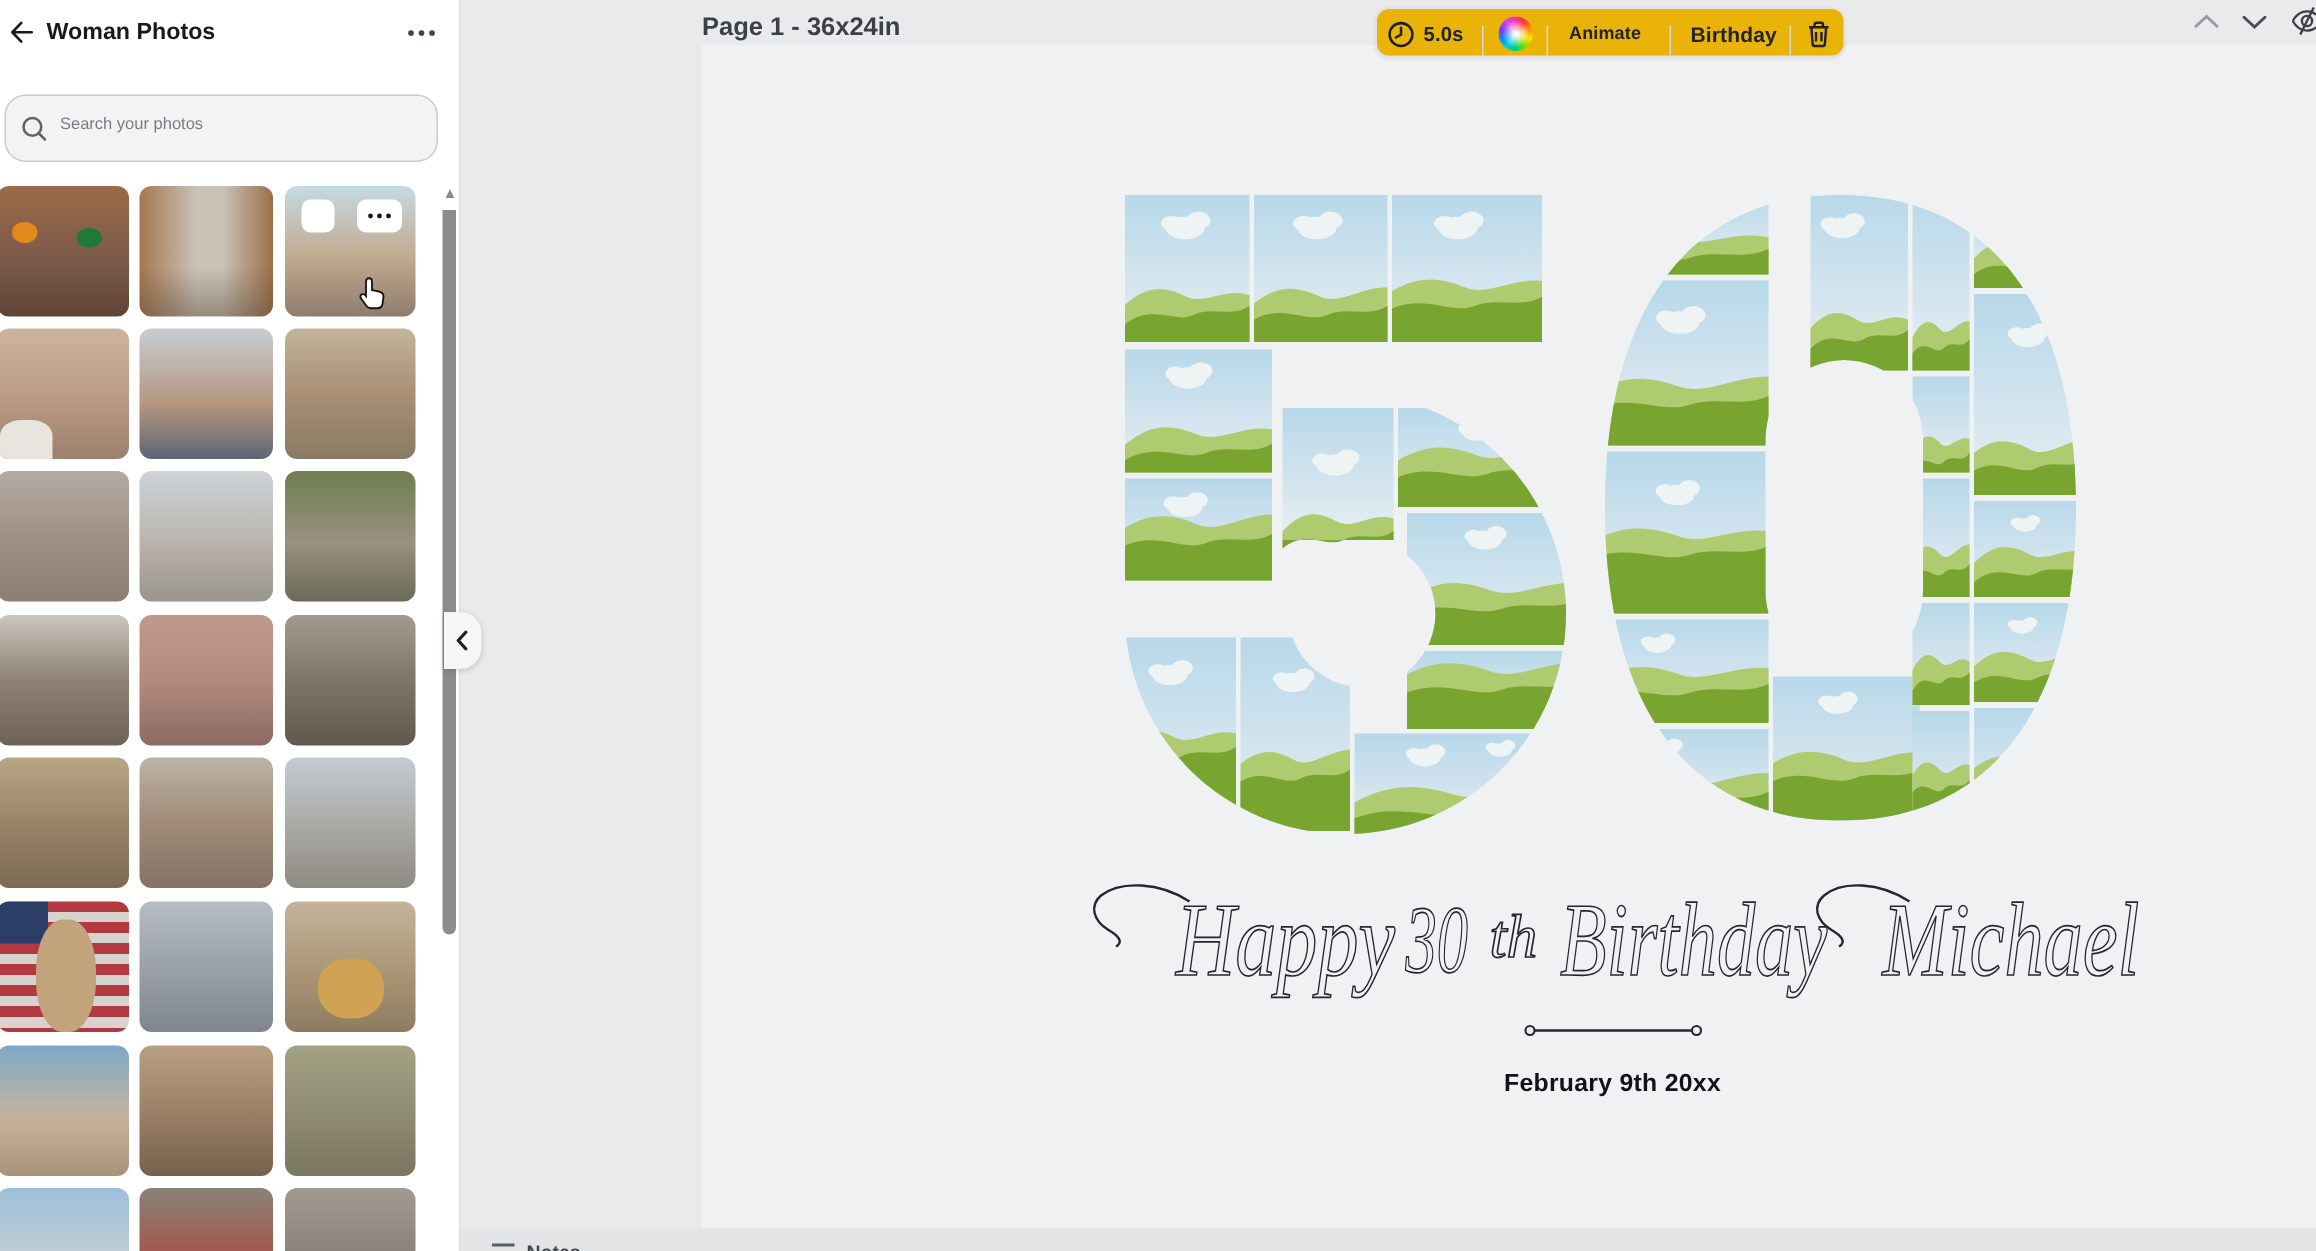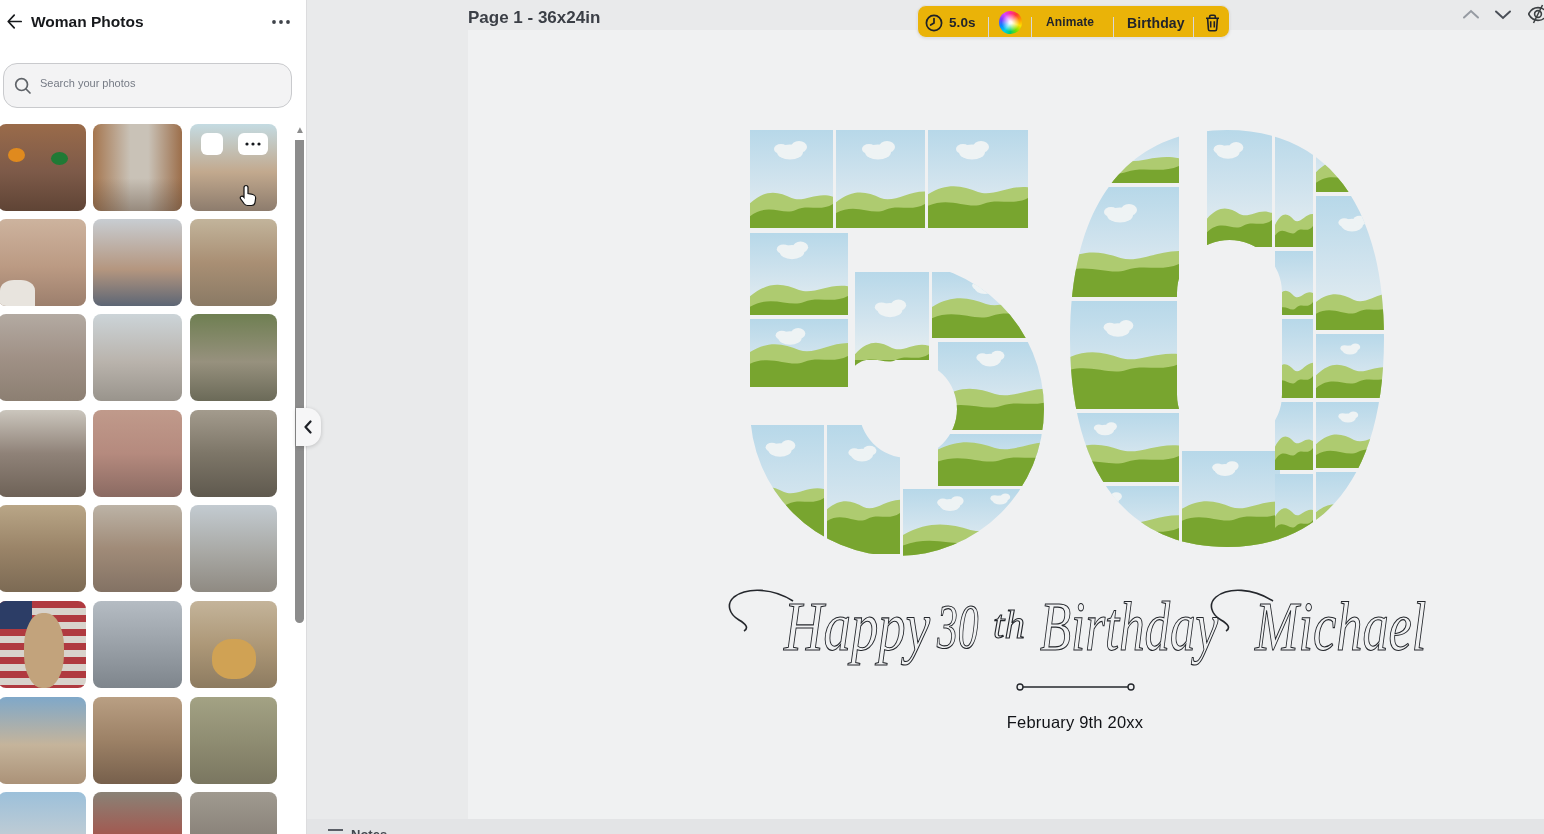--- a/index.html
+++ b/index.html
@@ -241,21 +241,21 @@
  <g fill="none" stroke="#24272c" stroke-width="1.6">
   <path d="M793,601 C773,588 747,587 734,597 C726,604 729,614 739,620 C746,624 749,628 744,631"></path>
   <path d="M1273,601 C1253,588 1228,587 1216,597 C1208,604 1211,614 1221,620 C1228,624 1231,628 1226,631"></path>
  </g>
 
  <line x1="1023" y1="687" x2="1128" y2="687" stroke="#24272c" stroke-width="1.6"></line>
  <circle cx="1020" cy="687" r="3" fill="none" stroke="#24272c" stroke-width="1.4"></circle>
  <circle cx="1131" cy="687" r="3" fill="none" stroke="#24272c" stroke-width="1.4"></circle>
 </svg>
 
-<div class="abs" style="left:965px;top:713px;width:220px;text-align:center;font-size:16.5px;font-weight:400;color:#111317;letter-spacing:.2px">February 9th 20xx</div>
+<div class="abs" style="left:965px;top:713px;width:220px;text-align:center;font-size:16.5px;font-weight:700;color:#111317;letter-spacing:.2px">February 9th 20xx</div>
 
 <div class="abs" style="left:468px;top:7.5px;font-size:17px;font-weight:700;color:#3b3f46">Page 1 - 36x24in</div>
 
 <div class="abs" style="left:917px;top:5px;width:313px;height:33px;background:#eab308;border:1px solid #e2e2e4;border-radius:9px;box-shadow:0 1px 3px rgba(0,0,0,.08)">
   <svg class="abs" style="left:7px;top:7.5px" width="18" height="18" viewBox="0 0 18 18" fill="none" stroke="#1e2127" stroke-width="1.7">
       <circle cx="9" cy="9" r="7.6"></circle>
       <path d="M9,4.5 V9 L5.6,11" stroke-linecap="round"></path>
     </svg>
   <div class="tb-txt" style="left:31px;font-size:13.5px;top:9px">5.0s</div>
   <div class="tb-div" style="left:70px"></div>

